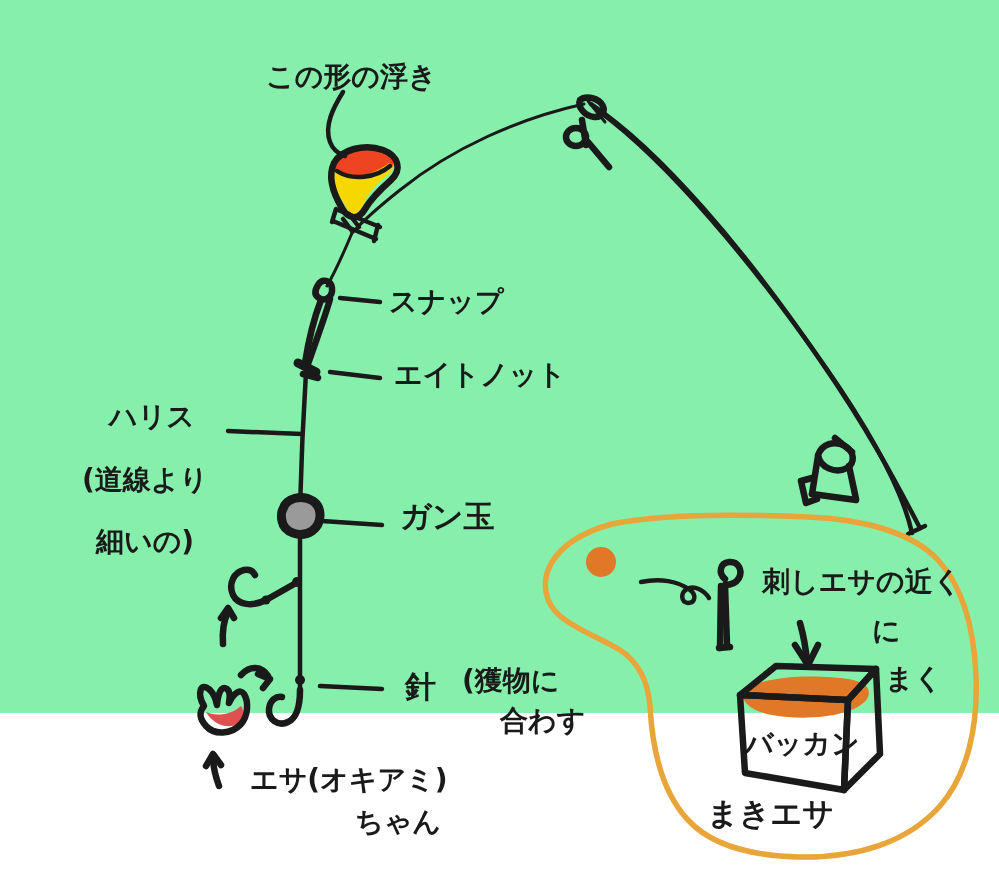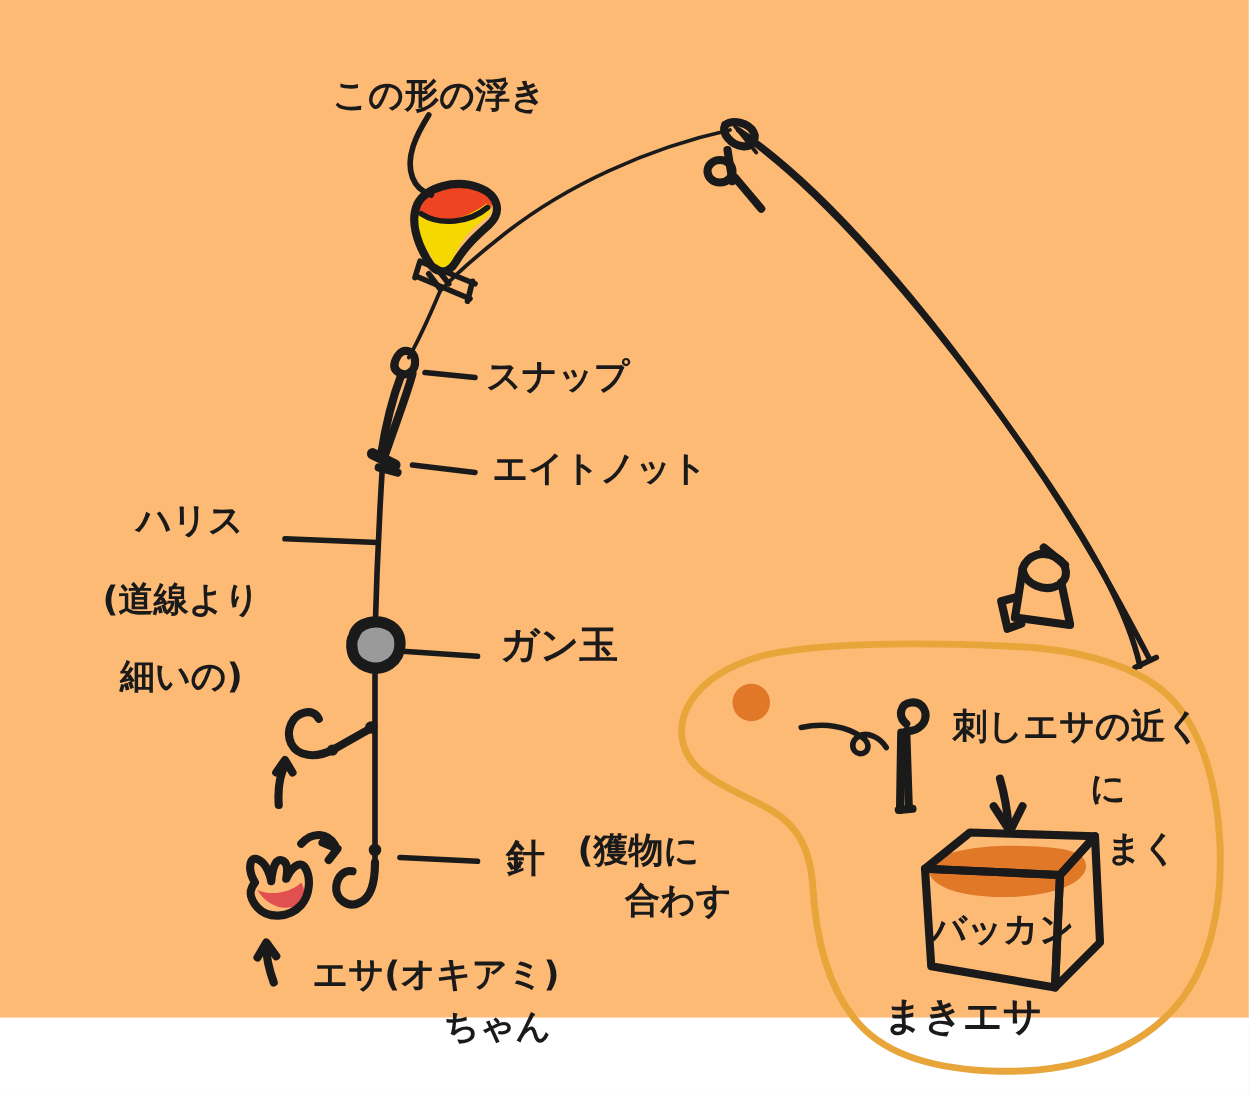--- a/index.html
+++ b/index.html
@@ -9,22 +9,22 @@
   }
   body {
     width: 999px;
     height: 875px;
     font-family: "DejaVu Sans", sans-serif;
     overflow: hidden;
   }
   #canvas-wrap {
     position: relative;
     width: 999px;
-    height: 814px;
-    background: #fdba74;
+    height: 713px;
+    background: #86efac;
   }
   svg#diagram {
     position: absolute;
     top: 0;
     left: 0;
     width: 999px;
     height: 875px;
   }
   .ink {
     fill: none;

